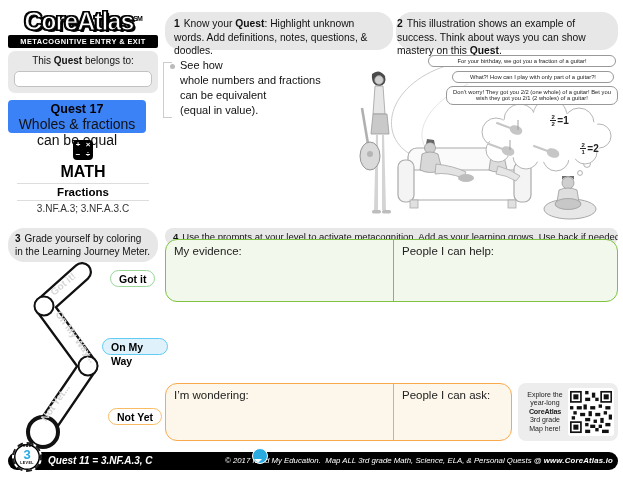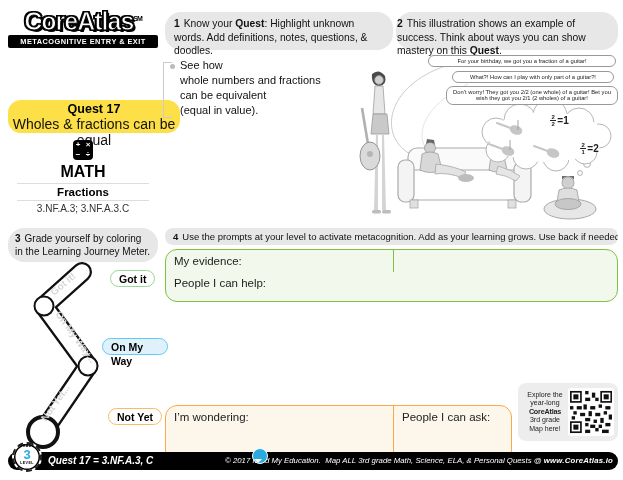--- a/index.html
+++ b/index.html
@@ -14,21 +14,21 @@
     -webkit-text-stroke:1px #000; line-height:30px; }
   .logo-mark { font-size:7px; font-weight:bold; vertical-align:super; -webkit-text-stroke:0; color:#000; text-shadow:none; }
   .banner { left:8px; top:35px; width:150px; height:13px; background:#000; color:#fff;
     font-size:7.4px; font-weight:bold; letter-spacing:0.45px; line-height:13px; text-align:center; border-radius:2px; }
 
   .belongs { left:8px; top:51px; width:150px; height:42px; background:#e9e9e9; border-radius:7px; }
   .belongs-label { font-size:10px; text-align:center; padding-top:4px; color:#111; }
   .belongs-input { position:absolute; left:6px; top:20px; width:138px; height:16px;
     border:1px solid #c2c2c2; border-radius:5px; background:#fff; }
 
-  .quest-card { left:8px; top:100px; width:172px; height:33px; background:#fde047; border-radius:13px; text-align:center; }
+  .quest-card { left:8px; top:100px; width:138px; height:33px; background:#3b82f6; border-radius:4px; text-align:center; }
   .quest-card-title { font-size:12.5px; font-weight:bold; padding-top:2px; }
   .quest-card-sub { font-size:14px; color:#111; }
 
   .subject-block { left:8px; top:140px; width:150px; text-align:center; }
   .math-icon { width:20px; height:20px; margin:0 auto; background:#000; border-radius:4px;
     display:grid; grid-template-columns:1fr 1fr; grid-template-rows:1fr 1fr; }
   .math-icon span { color:#fff; font-size:8px; font-weight:bold; line-height:10px; }
   .subject-name { font-size:16px; font-weight:bold; margin-top:3px; }
   .rule { width:132px; height:1px; background:#ddd; margin:2px auto; }
   .topic-name { font-size:11.5px; font-weight:bold; }
@@ -71,25 +71,25 @@
     font-weight:bold; font-size:10.5px; padding:1px 8px 0 8px; color:#000; }
   .lp-got { left:102px; top:8px;  border:1.7px solid #98d798; }
   .lp-way { left:94px; top:76px;  border:1.7px solid #62cbf4; background:#dff2fc; }
   .lp-not { left:100px; top:146px; border:1.7px solid #f9bc64; }
 
   
   .pbox { position:absolute; left:165px; width:453px; border-radius:12px; border:1.8px solid; display:flex; }
   .pbox .cell { padding:5px 8px; font-size:11.5px; color:#222; }
   .pbox .cell-l { width:228px; }
   .pbox .cell-r { flex:1; }
-  .box-green  { top:249px; height:53px; border-color:#7dc242; background:#f2f8ec;flex-direction:column; }
+  .box-green  { top:239px; height:63px; border-color:#7dc242; background:#f2f8ec; }
   .box-green  .cell-l { border-right:1.4px solid #7dc242; }
   .box-blue   { top:318px; height:59px; border-color:#5fc9f3; background:#eaf6fd; }
   .box-blue   .cell-l { border-right:1.4px solid #5fc9f3; }
-  .box-orange { top:405px; height:58px; width:347px; border-color:#f9a94b; background:#fdf6ea; }
+  .box-orange { top:383px; height:58px; width:347px; border-color:#f9a94b; background:#fdf6ea; }
   .box-orange .cell-l { border-right:1.4px solid #f9a94b; }
 
   
   .qr-panel { left:518px; top:383px; width:100px; height:58px; background:#ededed; border-radius:8px;
     display:flex; align-items:center; padding:3px 4px; }
   .qr-text { width:48px; text-align:center; font-size:7px; line-height:8.5px; color:#222; }
   .qr-text .brand { font-weight:900; font-size:7.2px; letter-spacing:-0.2px; }
   .qr-code { width:48px; height:48px; background:#fff; border-radius:3px; padding:2px; }
 
   
@@ -109,20 +109,24 @@
 </head>
 <body>
 
 <div class="sheet">
 
   <div class="abs logo-wrap">
     <span class="logo-text"><span>CoreAtlas</span><span class="logo-mark">SM</span></span>
   </div>
   <div class="abs banner">METACOGNITIVE ENTRY &amp; EXIT TICKET</div>
 
+  <div class="abs belongs">
+    <div class="belongs-label"><span>This </span><b>Quest</b><span> belongs to:</span></div>
+    <input class="belongs-input" value="" style="">
+  </div>
 
   <div class="abs quest-card">
     <div class="quest-card-title">Quest 17</div>
     <div class="quest-card-sub">Wholes &amp; fractions can be equal</div>
   </div>
 
   <div class="abs subject-block">
     <div class="math-icon">
       <span>+</span>
         <span>×</span>
@@ -331,21 +335,21 @@
       </g>
     </svg>
   </div>
 
   <div class="abs footer-bar"></div>
   <div class="abs badge">
     <div class="badge-top">GRADE</div>
     <div class="badge-num">3</div>
     <div class="badge-bot">LEVEL</div>
   </div>
-  <div class="abs quest-code">Quest 17 = 3.NF.A.3, C</div>
+  <div class="abs quest-code">Quest 11 = 3.NF.A.3, C</div>
   <div class="abs chat-icon"></div>
   <div class="abs footer-right">
     <span>© 2017 Mind My Education.</span>&nbsp;
     <span>Map ALL 3rd grade Math, Science, ELA, &amp; Personal Quests @</span>
     <span class="footer-site">www.CoreAtlas.io</span>
   </div>
 
 </div>
 
 </body></html>

